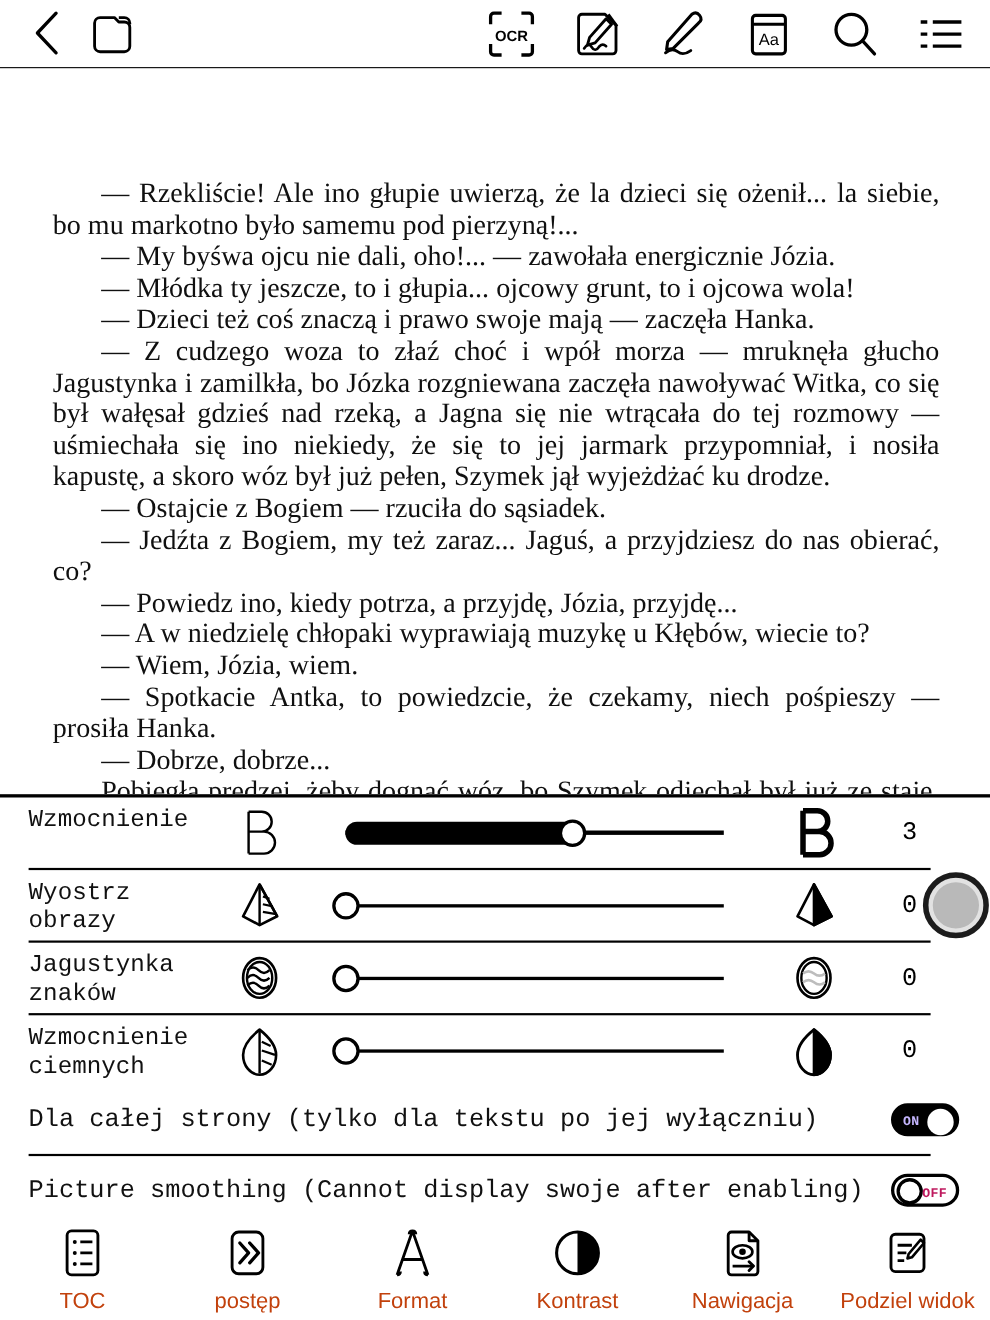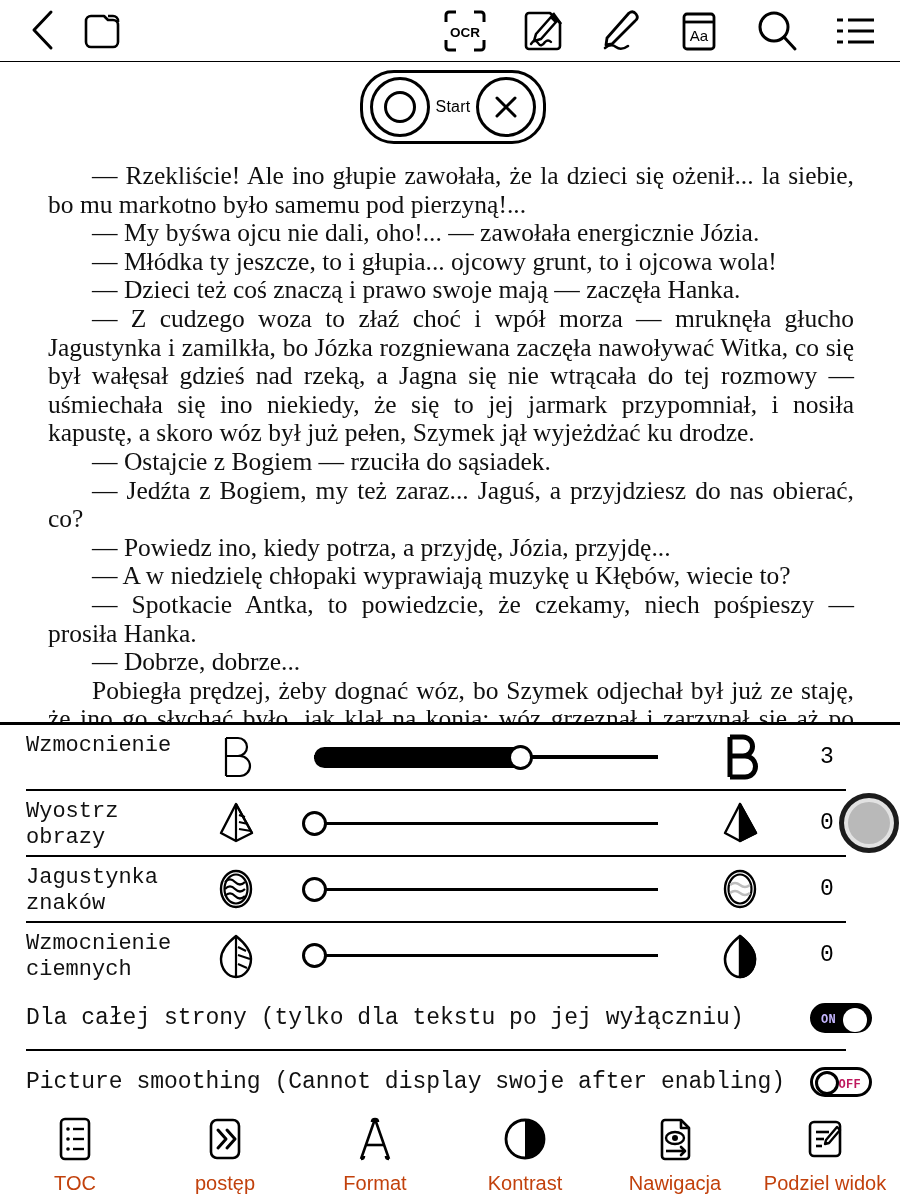--- a/index.html
+++ b/index.html
@@ -207,44 +207,33 @@
 
   <div class="ribbon">
     <svg width="46" height="50" viewBox="0 0 46 50">
       <path d="M0 0 v28 a10 10 0 0 0 10 10 h-12" fill="none" stroke="#000" stroke-width="3"></path>
       <line x1="8" y1="0" x2="8" y2="22" stroke="#000" stroke-width="3"></line>
       <line x1="17" y1="0" x2="17" y2="22" stroke="#000" stroke-width="3"></line>
       <path d="M26 0 v30 a8 8 0 0 1 -8 8 h-20" fill="none" stroke="#000" stroke-width="3"></path>
     </svg>
   </div>
 
-  <div class="startpill">
-    <span class="rec-outer">
-      <span class="rec-inner"></span>
-    </span>
-    <span class="start-lbl">Start</span>
-    <span class="x-outer">
-      <svg width="34" height="34" viewBox="0 0 34 34">
-        <line x1="8" y1="8" x2="26" y2="26" stroke="#000" stroke-width="3" stroke-linecap="round"></line>
-        <line x1="26" y1="8" x2="8" y2="26" stroke="#000" stroke-width="3" stroke-linecap="round"></line>
-      </svg>
-    </span>
-  </div>
 
   <div class="page">
     <div class="page-inner" id="doc-body">
-        <p>— Rzekliście! Ale ino głupie zawołała, że la dzieci się ożenił... la siebie, bo mu markotno było samemu pod pierzyną!...</p>
+        <p>— Rzekliście! Ale ino głupie uwierzą, że la dzieci się ożenił... la siebie, bo mu markotno było samemu pod pierzyną!...</p>
         <p>— My byśwa ojcu nie dali, oho!... — zawołała energicznie Józia.</p>
         <p>— Młódka ty jeszcze, to i głupia... ojcowy grunt, to i ojcowa wola!</p>
         <p>— Dzieci też coś znaczą i prawo swoje mają — zaczęła Hanka.</p>
         <p>— Z cudzego woza to złaź choć i wpół morza — mruknęła głucho Jagustynka i zamilkła, bo Józka rozgniewana zaczęła nawoływać Witka, co się był wałęsał gdzieś nad rzeką, a Jagna się nie wtrącała do tej rozmowy — uśmiechała się ino niekiedy, że się to jej jarmark przypomniał, i nosiła kapustę, a skoro wóz był już pełen, Szymek jął wyjeżdżać ku drodze.</p>
         <p>— Ostajcie z Bogiem — rzuciła do sąsiadek.</p>
         <p>— Jedźta z Bogiem, my też zaraz... Jaguś, a przyjdziesz do nas obierać, co?</p>
         <p>— Powiedz ino, kiedy potrza, a przyjdę, Józia, przyjdę...</p>
         <p>— A w niedzielę chłopaki wyprawiają muzykę u Kłębów, wiecie to?</p>
+        <p>— Wiem, Józia, wiem.</p>
         <p>— Spotkacie Antka, to powiedzcie, że czekamy, niech pośpieszy — prosiła Hanka.</p>
         <p>— Dobrze, dobrze...</p>
         <p>Pobiegła prędzej, żeby dognać wóz, bo Szymek odjechał był już ze staję, że ino go słychać było, jak klął na konia; wóz grzęznął i zarzynał się aż po osie w rozmiękłym, torfiastym gruncie, że na dołkach i w gorszych miejscach oboje musieli pomagać koniowi,</p>
       </div>
   </div>
 
   <div class="panel">
 
     <div class="row slider-row">
       <div class="row-label">Wzmocnienie</div>

